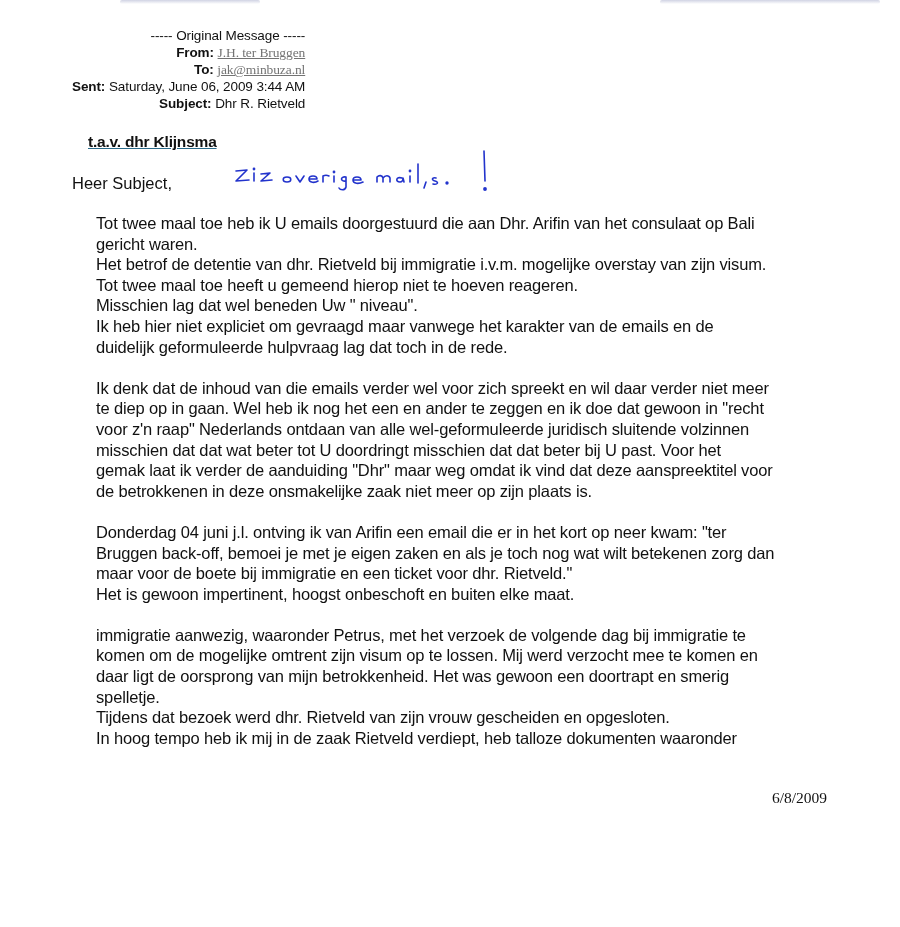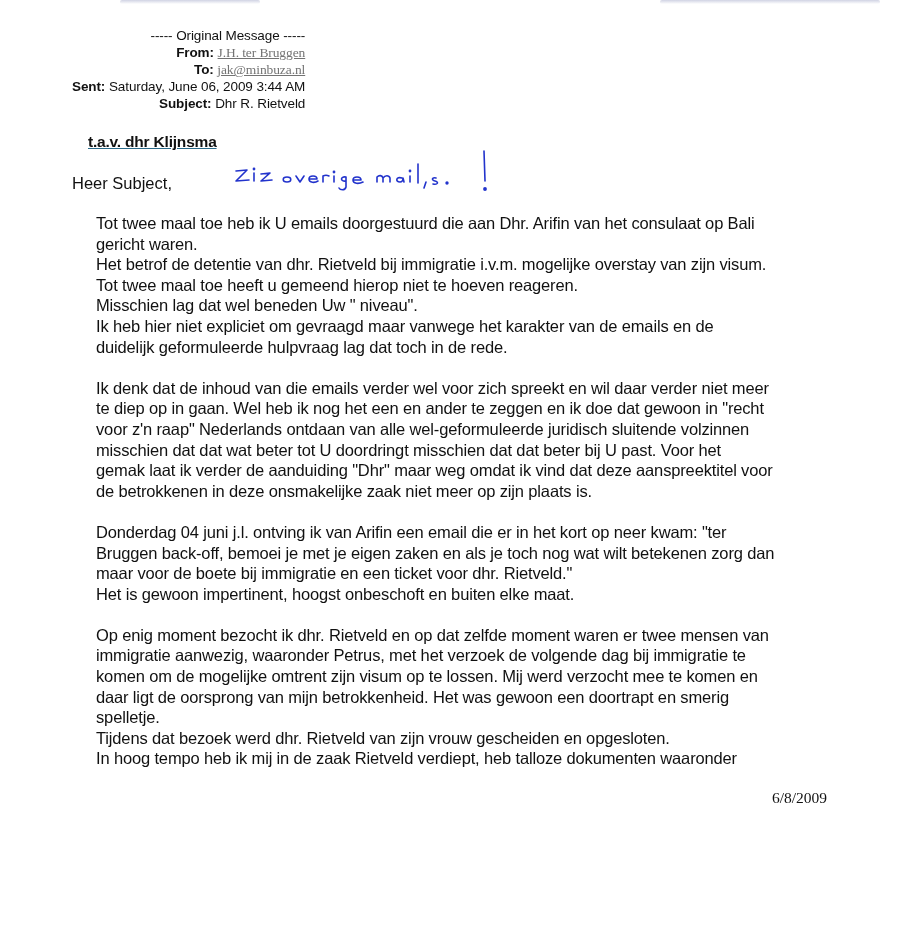--- a/index.html
+++ b/index.html
@@ -175,21 +175,20 @@
     <span class="line">gemak laat ik verder de aanduiding "Dhr" maar weg omdat ik vind dat deze aanspreektitel voor</span>
     <span class="line">de betrokkenen in deze onsmakelijke zaak niet meer op zijn plaats is.</span>
   </p>
   <p class="para">
     <span class="line">Donderdag 04 juni j.l. ontving ik van Arifin een email die er in het kort op neer kwam: "ter</span>
     <span class="line">Bruggen back-off, bemoei je met je eigen zaken en als je toch nog wat wilt betekenen zorg dan</span>
     <span class="line">maar voor de boete bij immigratie en een ticket voor dhr. Rietveld."</span>
     <span class="line">Het is gewoon impertinent, hoogst onbeschoft en buiten elke maat.</span>
   </p>
   <p class="para">
-    <span class="line">Op enig moment bezocht ik dhr. Rietveld en op dat zelfde moment waren er twee mensen van</span>
     <span class="line">immigratie aanwezig, waaronder Petrus, met het verzoek de volgende dag bij immigratie te</span>
     <span class="line">komen om de mogelijke omtrent zijn visum op te lossen. Mij werd verzocht mee te komen en</span>
     <span class="line"><span>daar ligt de oorsprong van mijn betrokkenheid. </span><span class="bold">Het was gewoon een doortrapt en smerig</span></span>
     <span class="line bold">spelletje.</span>
     <span class="line">Tijdens dat bezoek werd dhr. Rietveld van zijn vrouw gescheiden en opgesloten.</span>
     <span class="line">In hoog tempo heb ik mij in de zaak Rietveld verdiept, heb talloze dokumenten waaronder</span>
   </p>
 </div>
 
 <div class="date">6/8/2009</div>

